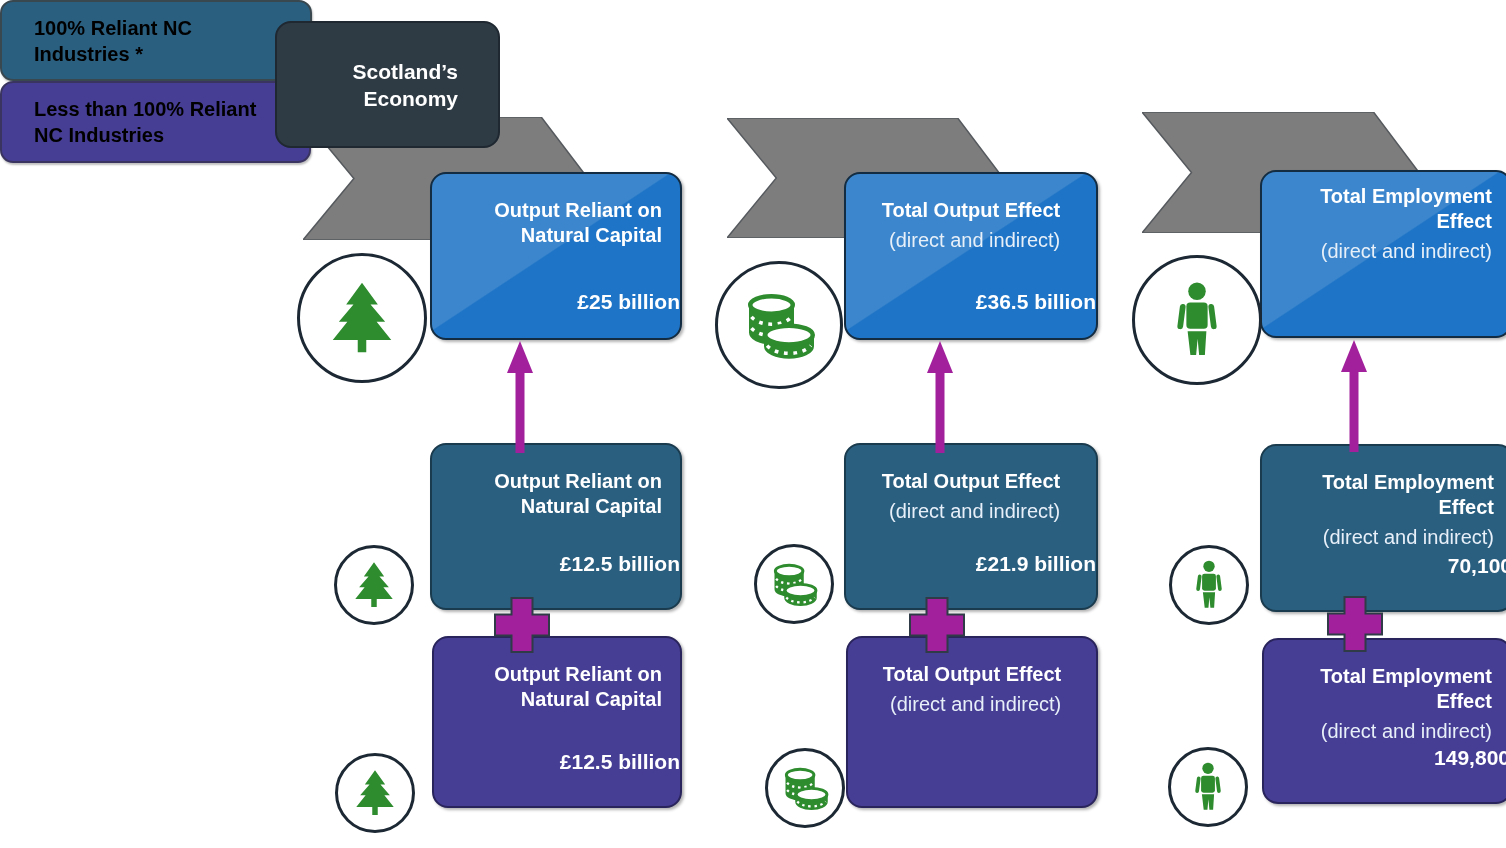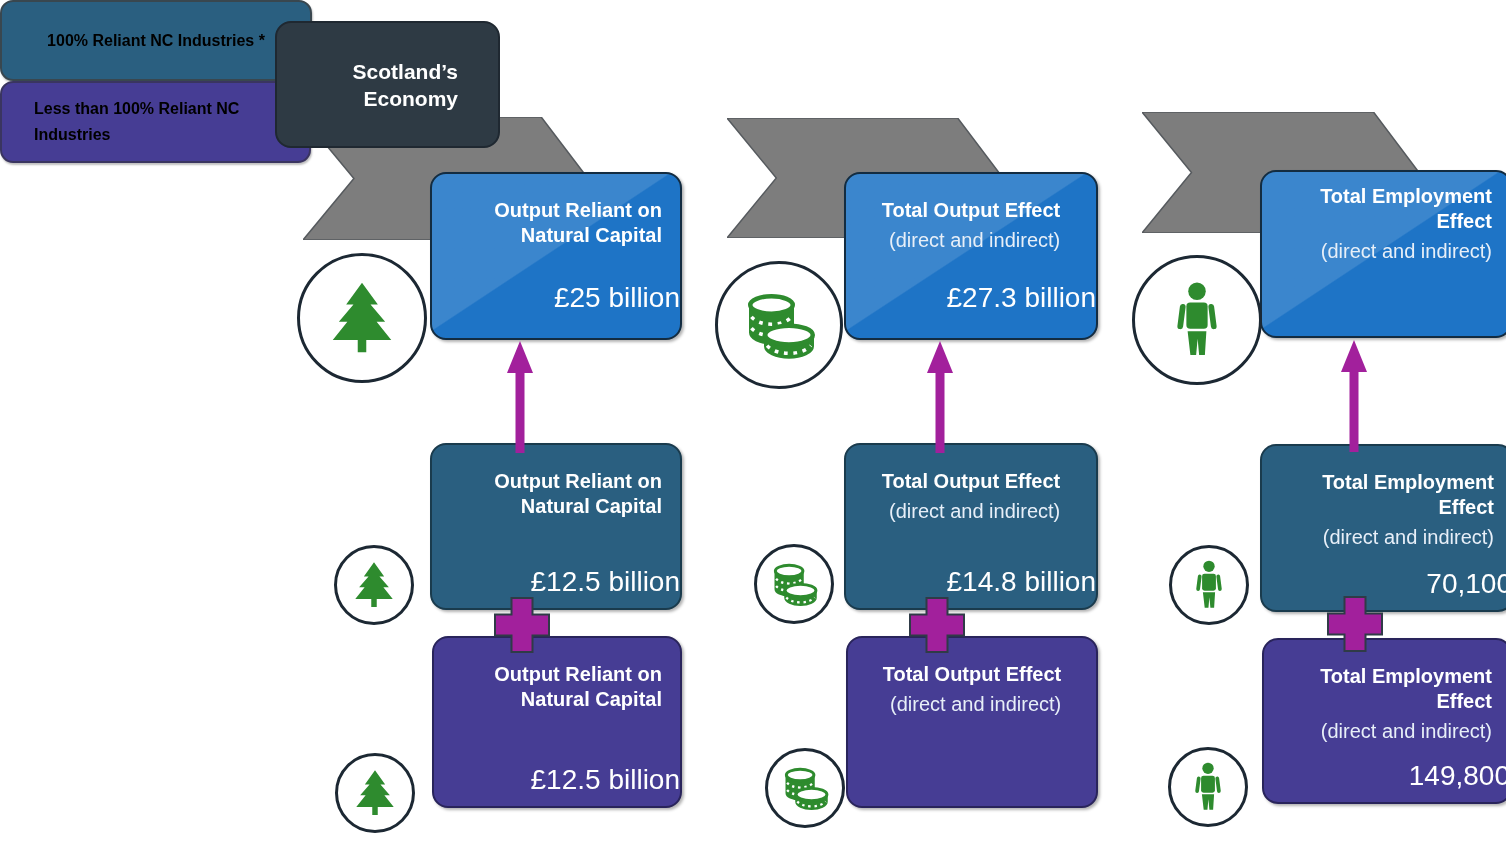--- a/index.html
+++ b/index.html
@@ -14,38 +14,38 @@
     z-index:2;background:#2E3A44;border:2px solid #1F2831;border-radius:16px;
     display:flex;align-items:center;justify-content:center;
   }
   .dark-label{font-size:21px;line-height:27px;font-weight:bold;padding:0 40px;}
   .legend{
     z-index:2;border-radius:13px;display:flex;align-items:center;justify-content:center;
     box-shadow:1px 2px 2px rgba(0,0,0,0.25);
   }
   .legend.teal-bg{background:#2A5F80;border:2px solid #39474F;}
   .legend.purple-bg{background:#463D94;border:2px solid #3A3560;}
-  .legend-text{font-size:16px;line-height:26px;font-weight:bold;padding:0 32px;}
+  .legend-text{font-size:20px;line-height:26px;font-weight:bold;padding:0 32px;}
   .card{
     z-index:3;border-radius:16px;display:flex;flex-direction:column;align-items:center;
     box-shadow:2px 2px 3px rgba(0,0,0,0.3);
   }
   .card.blue{
     background-color:#1E74C6;
     background-image:linear-gradient(to left top, rgba(255,255,255,0) 52%, rgba(255,255,255,0.13) 52.5%);
     border:2.5px solid #132C41;
   }
   .card.teal{background:#2A5F80;border:2px solid #1A3B4D;}
   .card.purple{background:#463D94;border:2px solid #29245B;}
   .card-text{padding:24px 18px 0 18px;}
   .card.tight .card-text{padding-top:12px;}
   .card-title{font-size:20px;line-height:25px;font-weight:bold;}
   .card-subtitle{font-size:20px;line-height:26px;font-weight:normal;color:#E7EFF8;margin-top:4px;}
-  .card-value{position:absolute;left:0;right:0;bottom:24px;font-size:28px;font-weight:normal;}
-  .card.teal .card-value,.card.purple .card-value{bottom:10px;}
+  .card-value{position:absolute;left:0;right:0;bottom:24px;font-size:21px;font-weight:bold;}
+  .card.teal .card-value,.card.purple .card-value{bottom:32px;}
   .card.low .card-value{bottom:12px;}
   .icon-circle{
     position:absolute;z-index:5;background:#ffffff;border:3px solid #1C2833;border-radius:50%;
     display:flex;align-items:center;justify-content:center;box-sizing:border-box;
   }
   .arrow,.plus{position:absolute;z-index:6;}
   .arrow polygon{fill:#A2209C;}
   .plus path{fill:#A2209C;stroke:#2F3B47;stroke-width:2;stroke-linejoin:miter;}
 </style>
 </head>
@@ -139,28 +139,28 @@
     <svg width="50" height="50">
         <use href="#sym-tree"></use>
       </svg>
   </div>
 
   <div class="card blue" style="left:812px;top:172px;width:254px;height:168px;">
     <div class="card-text">
       <div class="card-title">Total Output Effect</div>
       <div class="card-subtitle">(direct and indirect)</div>
     </div>
-    <div class="card-value">£27.3 billion</div>
+    <div class="card-value">£36.5 billion</div>
   </div>
   <div class="card teal" style="left:812px;top:443px;width:254px;height:167px;">
     <div class="card-text">
       <div class="card-title">Total Output Effect</div>
       <div class="card-subtitle">(direct and indirect)</div>
     </div>
-    <div class="card-value">£14.8 billion</div>
+    <div class="card-value">£21.9 billion</div>
   </div>
   <div class="card purple" style="left:814px;top:636px;width:252px;height:172px;">
     <div class="card-text">
       <div class="card-title">Total Output Effect</div>
       <div class="card-subtitle">(direct and indirect)</div>
     </div>
   </div>
   <svg class="arrow" style="left:927px;top:341px;" width="26" height="112" viewBox="0 0 26 112">
     <polygon points="13,0 26,32 17.5,32 17.5,112 8.5,112 8.5,32 0,32"></polygon>
   </svg>

